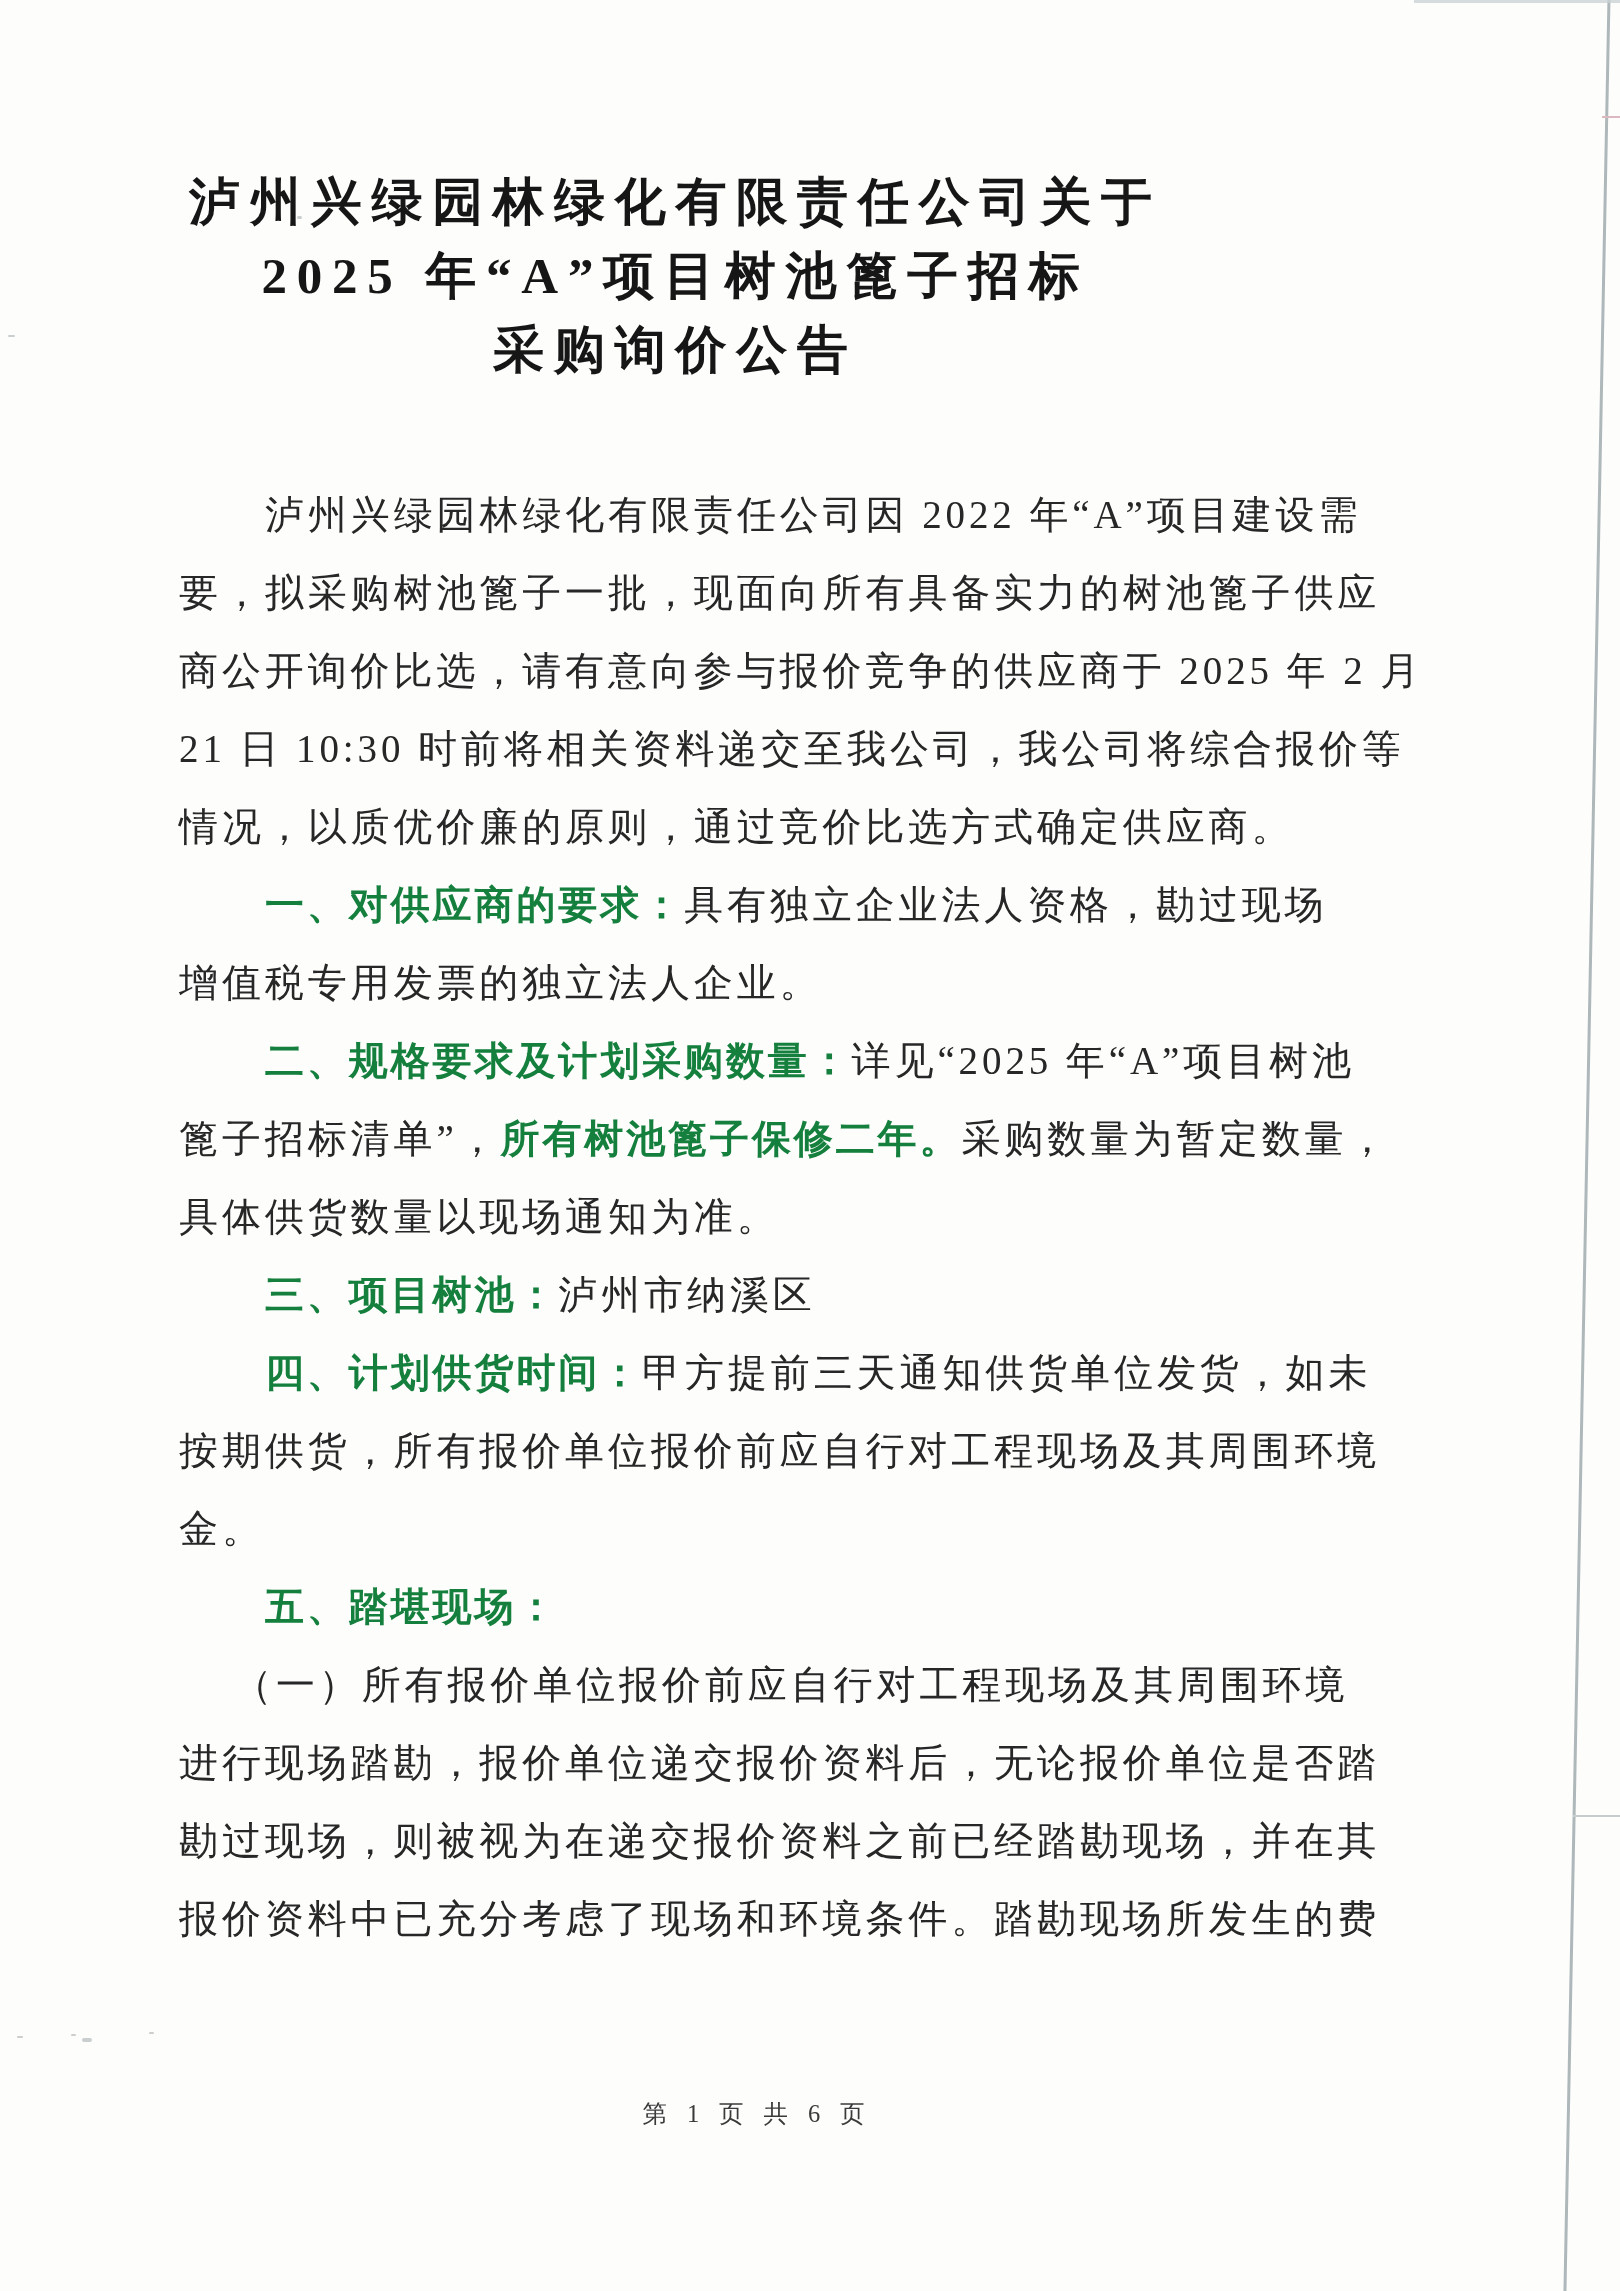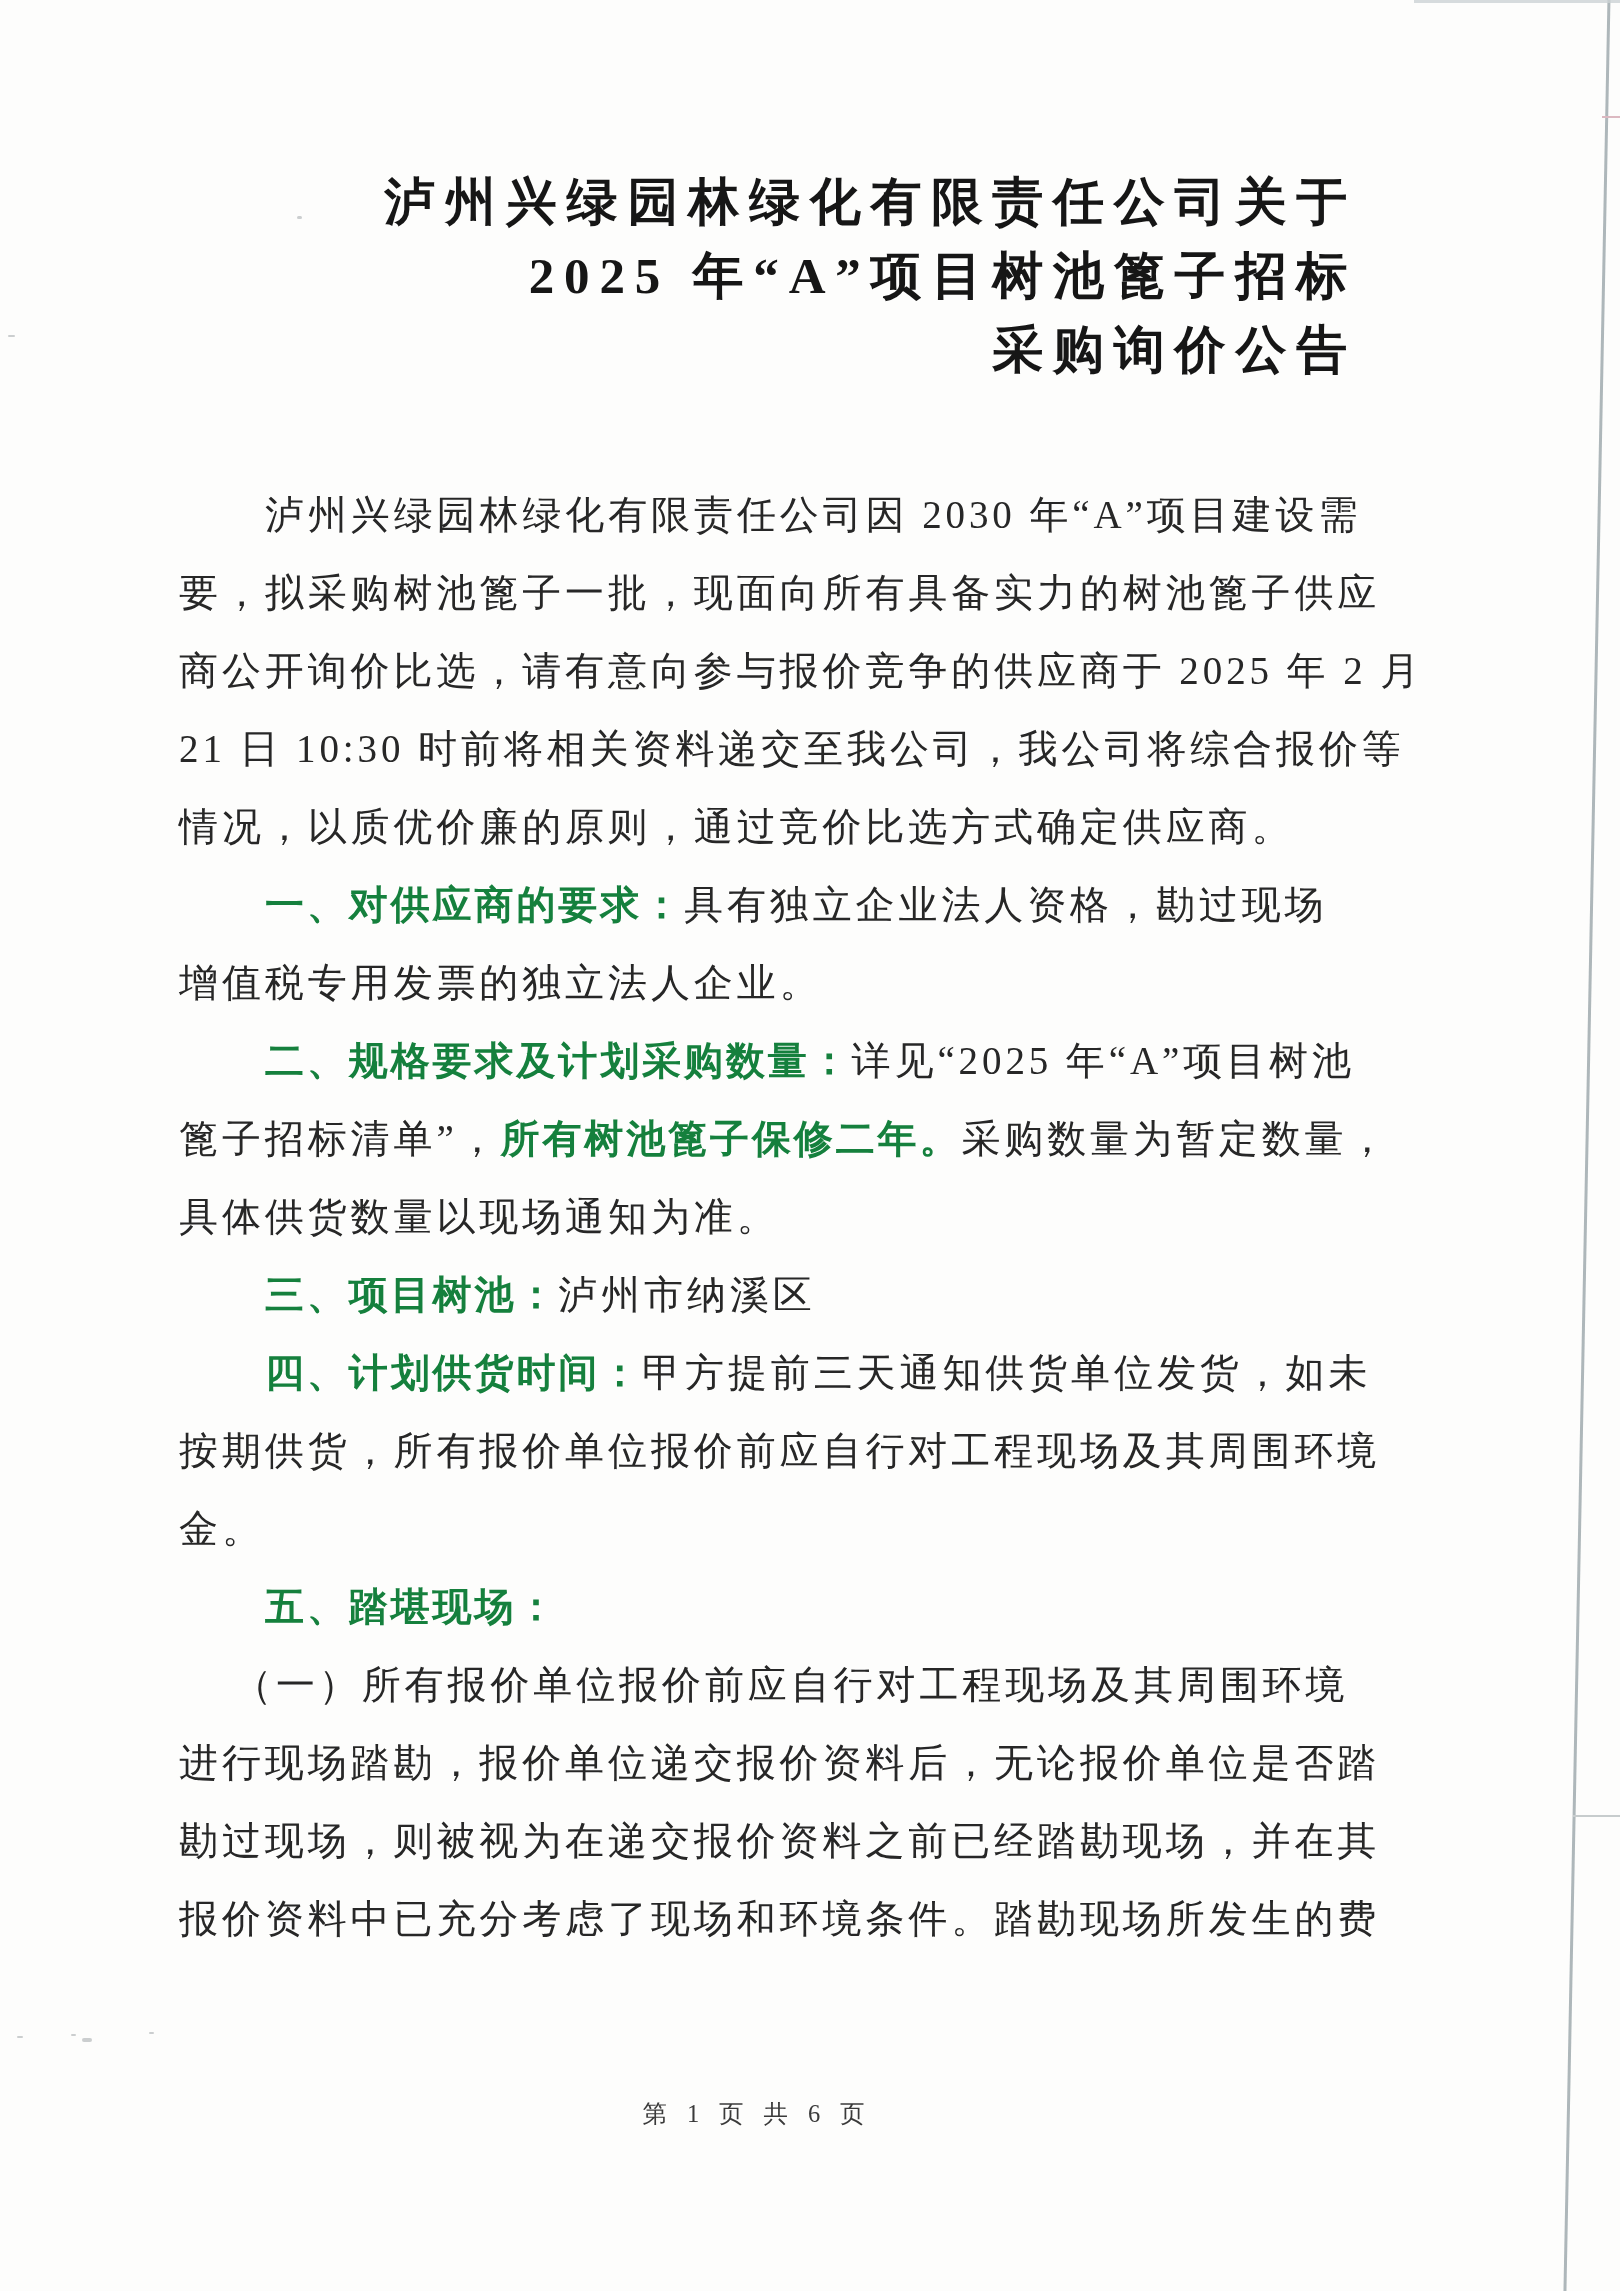--- a/index.html
+++ b/index.html
@@ -14,23 +14,23 @@
     margin: 0 auto;
     background: #fdfdfc;
     overflow: hidden;
     font-family: "Liberation Serif", serif;
     color: #262626;
   }
   
   .title-block {
     position: absolute;
     top: 165px;
-    left: 12px;
+    left: 3px;
     width: 1345px;
-    text-align: right;
+    text-align: center;
   }
   .title-line {
     margin: 0;
     line-height: 74px;
     font-size: 51px;
     font-weight: 700;
     letter-spacing: 9.8px;
     color: #161616;
     font-family: "Liberation Serif", serif;
   }
@@ -111,21 +111,21 @@
 
 <div class="page">
 
   <div class="title-block">
     <p class="title-line">泸州兴绿园林绿化有限责任公司关于</p>
     <p class="title-line">2025 年“A”项目树池篦子招标</p>
     <p class="title-line">采购询价公告</p>
   </div>
 
   <div class="doc-body">
-    <p class="ln ind">泸州兴绿园林绿化有限责任公司因 2030 年“A”项目建设需</p>
+    <p class="ln ind">泸州兴绿园林绿化有限责任公司因 2022 年“A”项目建设需</p>
     <p class="ln">要，拟采购树池篦子一批，现面向所有具备实力的树池篦子供应</p>
     <p class="ln">商公开询价比选，请有意向参与报价竞争的供应商于 2025 年 2 月</p>
     <p class="ln">21 日 10:30 时前将相关资料递交至我公司，我公司将综合报价等</p>
     <p class="ln">情况，以质优价廉的原则，通过竞价比选方式确定供应商。</p>
 
     <p class="ln ind"><span class="b">一、对供应商的要求：</span><span>具有独立企业法人资格，勘过现场</span></p>
     <p class="ln">增值税专用发票的独立法人企业。</p>
 
     <p class="ln ind"><span class="b">二、规格要求及计划采购数量：</span><span>详见“2025 年“A”项目树池</span></p>
     <p class="ln"><span>篦子招标清单”，</span><span class="b">所有树池篦子保修二年。</span><span>采购数量为暂定数量，</span></p>

